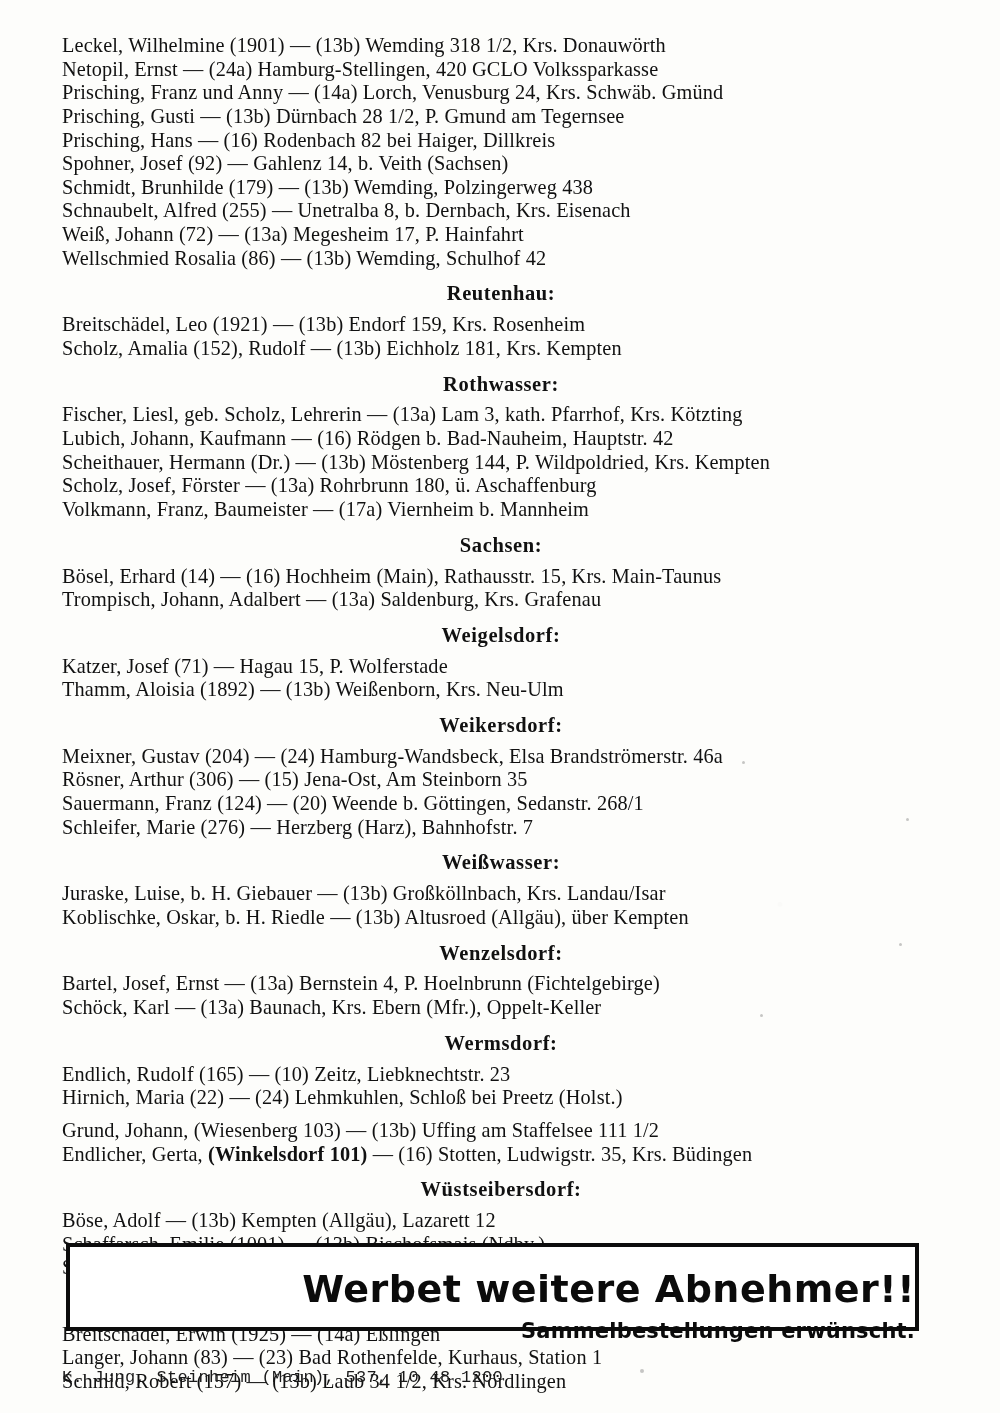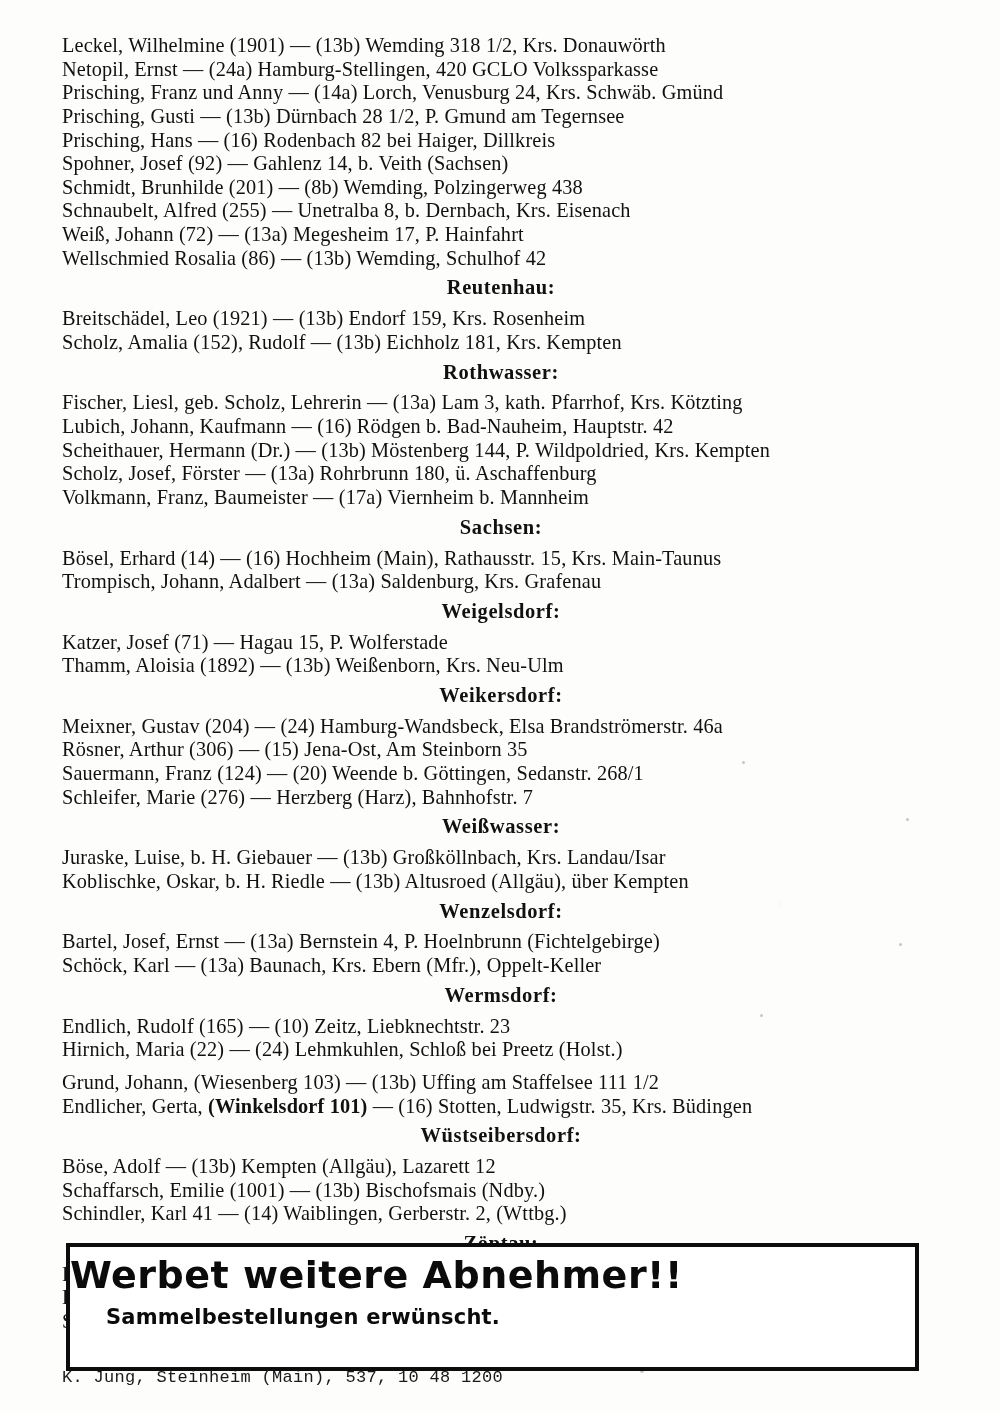--- a/index.html
+++ b/index.html
@@ -35,36 +35,36 @@
   }
   .entry {
     margin: 0;
     padding: 0;
   }
   .section-head {
     text-align: center;
     font-weight: bold;
     font-size: 20.5px;
     letter-spacing: 0.6px;
-    margin: 6px 0 7px 0;
+    margin: 12px 0 7px 0;
     padding-left: 0;
   }
   .gap-small { height: 9px; }
 
   .ad-box {
     position: absolute;
     left: 66px;
     top: 1243px;
     width: 853px;
-    height: 128px;
+    height: 88px;
     border: 4px solid #0c0c0c;
     box-sizing: border-box;
     background: #fff;
-    text-align: left;
-    padding-top: 9px;
+    text-align: right;
+    padding-top: 23px;
   }
   .ad-main {
     font-family: "DejaVu Sans", sans-serif;
     font-weight: bold;
     font-size: 38px;
     letter-spacing: 0.5px;
     color: #0b0b0b;
     line-height: 1.05;
   }
   .ad-sub {
@@ -98,21 +98,21 @@
 
 <div class="page">
 
   <div class="entries" id="entries">
       <div class="entry">Leckel, Wilhelmine (1901) — (13b) Wemding 318 1/2, Krs. Donauwörth</div>
       <div class="entry">Netopil, Ernst — (24a) Hamburg-Stellingen, 420 GCLO Volkssparkasse</div>
       <div class="entry">Prisching, Franz und Anny — (14a) Lorch, Venusburg 24, Krs. Schwäb. Gmünd</div>
       <div class="entry">Prisching, Gusti — (13b) Dürnbach 28 1/2, P. Gmund am Tegernsee</div>
       <div class="entry">Prisching, Hans — (16) Rodenbach 82 bei Haiger, Dillkreis</div>
       <div class="entry">Spohner, Josef (92) — Gahlenz 14, b. Veith (Sachsen)</div>
-      <div class="entry">Schmidt, Brunhilde (201) — (8b) Wemding, Polzingerweg 438</div>
+      <div class="entry">Schmidt, Brunhilde (179) — (13b) Wemding, Polzingerweg 438</div>
       <div class="entry">Schnaubelt, Alfred (255) — Unetralba 8, b. Dernbach, Krs. Eisenach</div>
       <div class="entry">Weiß, Johann (72) — (13a) Megesheim 17, P. Hainfahrt</div>
       <div class="entry">Wellschmied Rosalia (86) — (13b) Wemding, Schulhof 42</div>
       <div class="section-head">Reutenhau:</div>
       <div class="entry">Breitschädel, Leo (1921) — (13b) Endorf 159, Krs. Rosenheim</div>
       <div class="entry">Scholz, Amalia (152), Rudolf — (13b) Eichholz 181, Krs. Kempten</div>
       <div class="section-head">Rothwasser:</div>
       <div class="entry">Fischer, Liesl, geb. Scholz, Lehrerin — (13a) Lam 3, kath. Pfarrhof, Krs. Kötzting</div>
       <div class="entry">Lubich, Johann, Kaufmann — (16) Rödgen b. Bad-Nauheim, Hauptstr. 42</div>
       <div class="entry">Scheithauer, Hermann (Dr.) — (13b) Möstenberg 144, P. Wildpoldried, Krs. Kempten</div>

